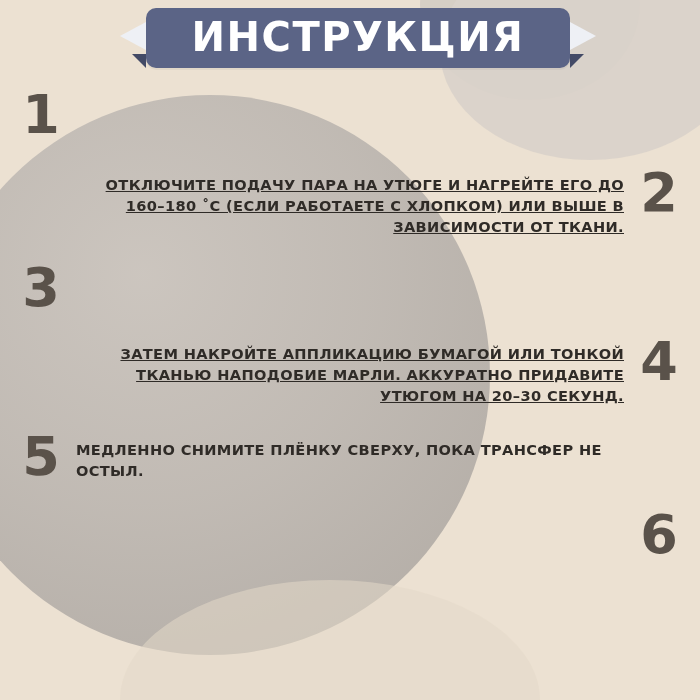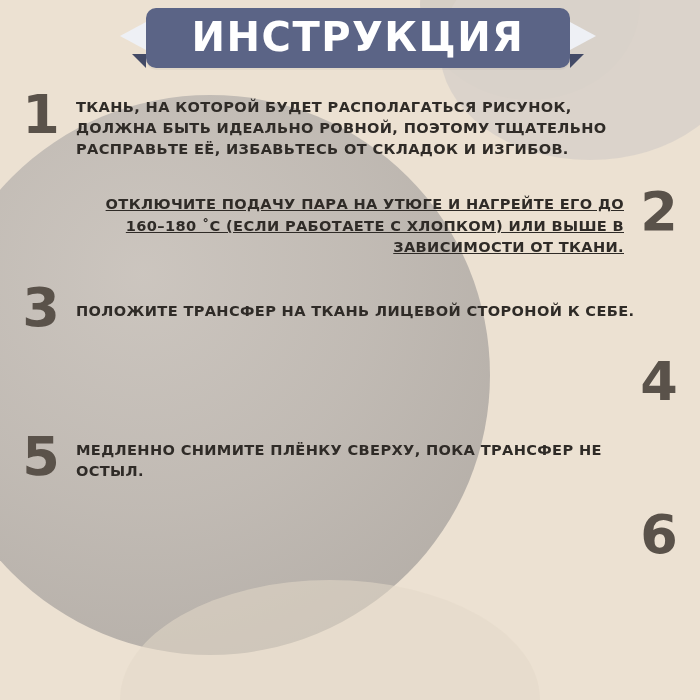--- a/index.html
+++ b/index.html
@@ -207,35 +207,34 @@
       <span class="ribbon-tail-left"></span>
       <span class="ribbon-tail-right"></span>
       <div class="banner-title">ИНСТРУКЦИЯ</div>
     </div>
   </div>
 
   <div class="steps">
 
     <div class="step left s1">
       <div class="num">1</div>
-      <div class="text">ТКАНЬ, НА КОТОРОЙ БУДЕТ РАСПОЛАГАТЬСЯ РИСУНОК, ДОЛЖНА БЫТЬ ИДЕАЛЬНО РОВНОЙ, ПОЭТОМУ ТЩАТЕЛЬНО РАСПРАВЬТЕ ЕЁ, ИЗБАВЬТЕСЬ ОТ СКЛАДОК И ИЗГИБОВ.</div>
     </div>
 
     <div class="step right s2">
       <div class="num">2</div>
       <div class="text">ОТКЛЮЧИТЕ ПОДАЧУ ПАРА НА УТЮГЕ И НАГРЕЙТЕ ЕГО ДО 160–180 ˚С (ЕСЛИ РАБОТАЕТЕ С ХЛОПКОМ) ИЛИ ВЫШЕ В ЗАВИСИМОСТИ ОТ ТКАНИ.</div>
     </div>
 
     <div class="step left s3">
       <div class="num">3</div>
-      <div class="text">ПОЛОЖИТЕ ТРАНСФЕР НА ТКАНЬ ЛИЦЕВОЙ СТОРОНОЙ К СЕБЕ.</div>
     </div>
 
     <div class="step right s4">
       <div class="num">4</div>
+      <div class="text">ЗАТЕМ НАКРОЙТЕ АППЛИКАЦИЮ БУМАГОЙ ИЛИ ТОНКОЙ ТКАНЬЮ НАПОДОБИЕ МАРЛИ. АККУРАТНО ПРИДАВИТЕ УТЮГОМ НА 20–30 СЕКУНД.</div>
     </div>
 
     <div class="step left s5">
       <div class="num">5</div>
       <div class="text">МЕДЛЕННО СНИМИТЕ ПЛЁНКУ СВЕРХУ, ПОКА ТРАНСФЕР НЕ ОСТЫЛ.</div>
     </div>
 
     <div class="step right s6">
       <div class="num">6</div>
     </div>

